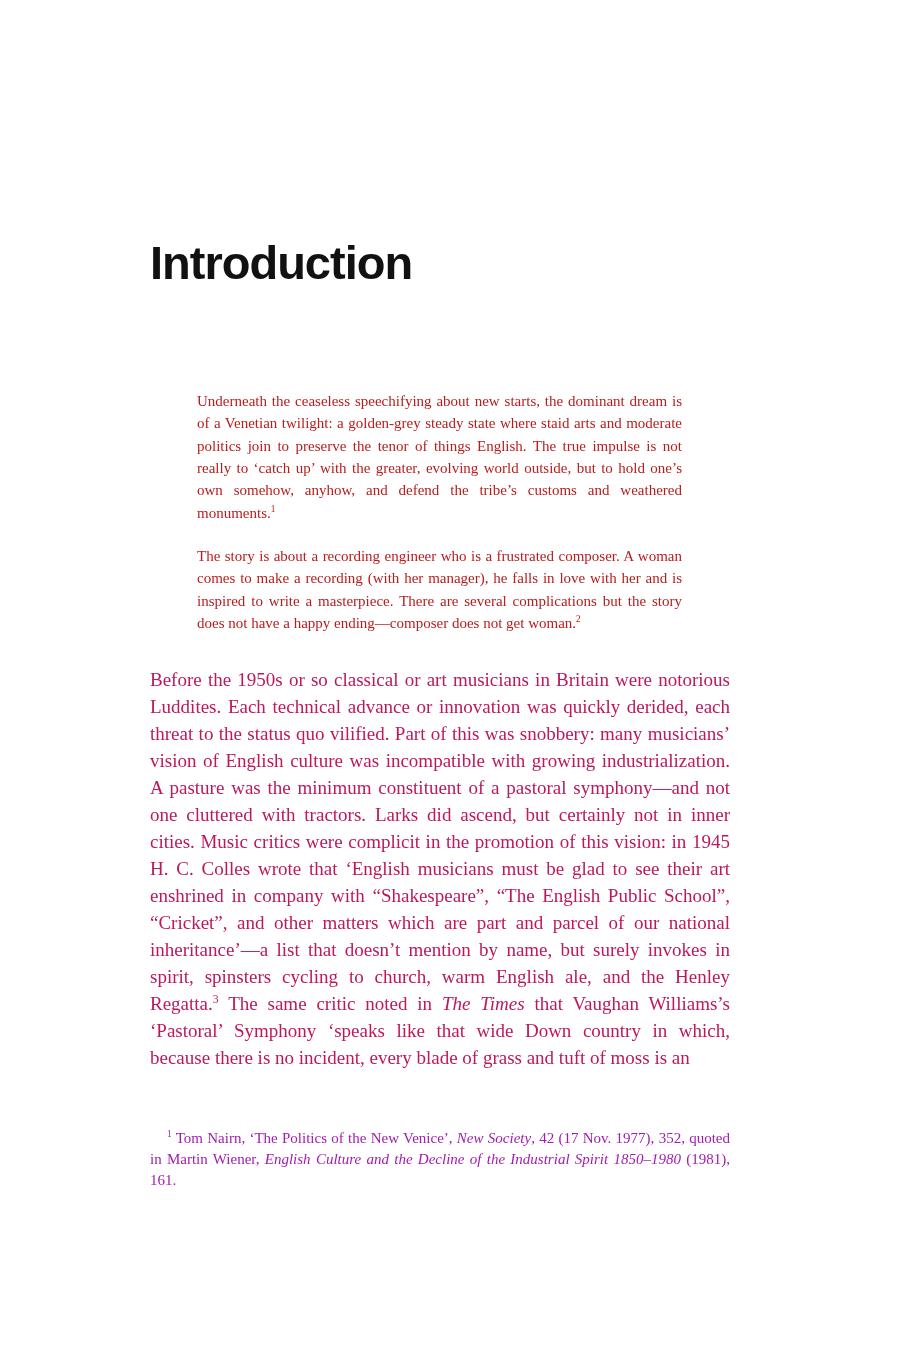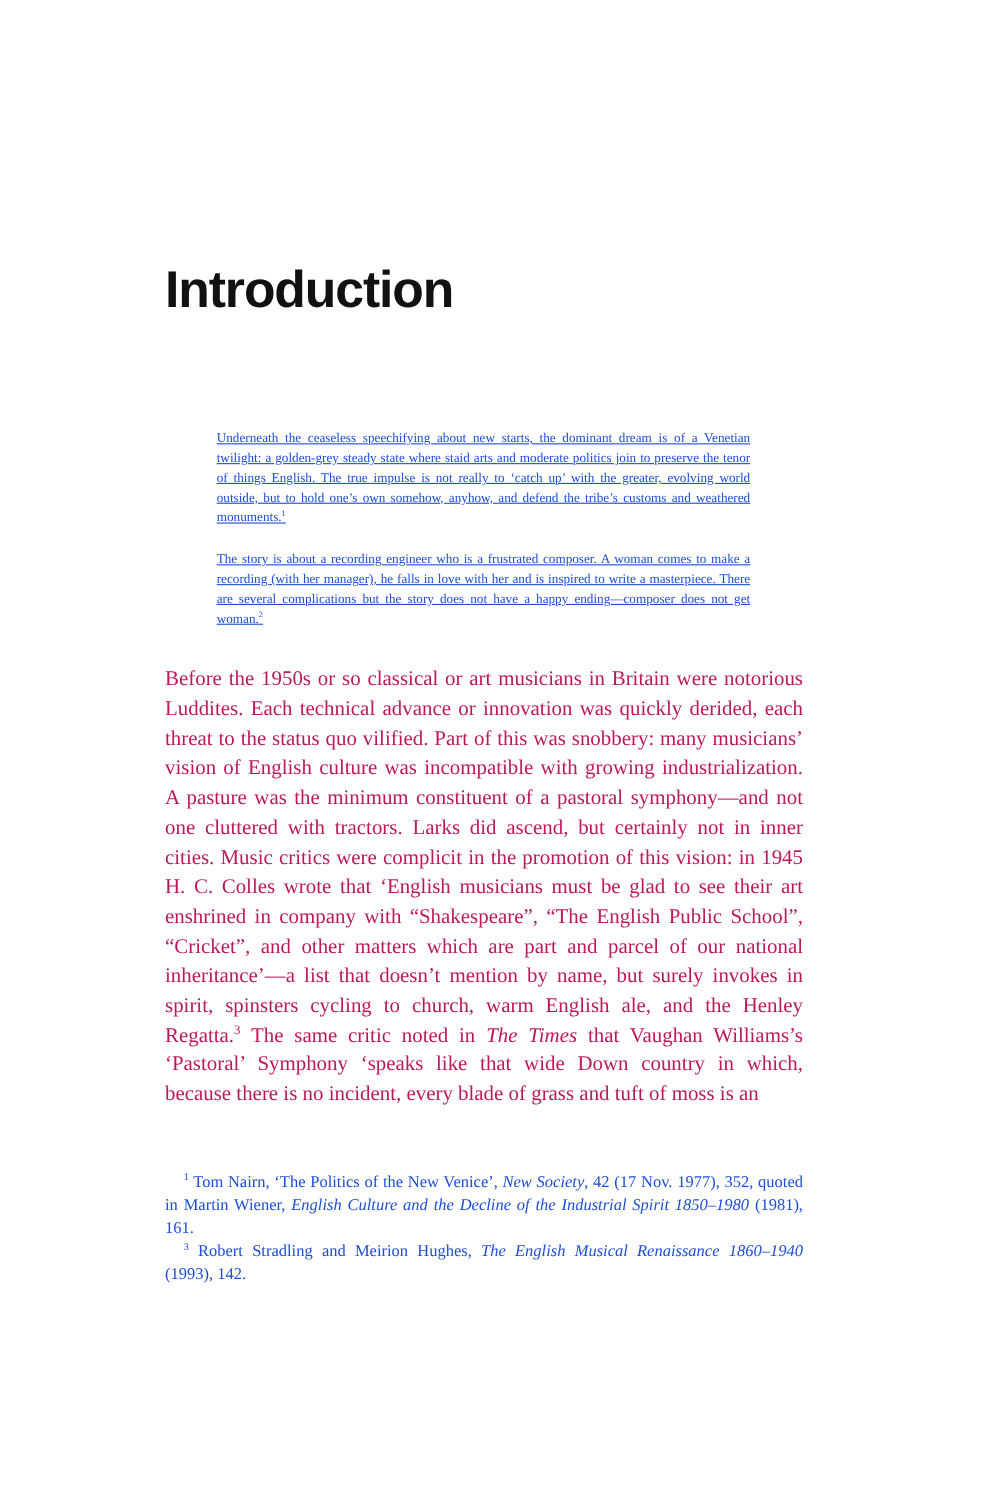--- a/index.html
+++ b/index.html
@@ -26,26 +26,25 @@
     line-height: 1;
     color: #111111;
     margin: 0;
     padding-top: 224px;
   }
   .quotes {
     margin-top: 104px;
   }
   .quote {
     font-family: "Liberation Serif", serif;
-    font-size: 12px;
+    font-size: 15px;
     line-height: 1.49;
     text-align: justify;
-    color: #1d4ed8;
+    color: #b91c1c;
     margin: 0 48px 0 47px;
-    text-decoration: underline;
   }
   .quote + .quote {
     margin-top: 21px;
   }
   .body-text {
     font-family: "Liberation Serif", serif;
     font-size: 19px;
     line-height: 1.42;
     text-align: justify;
     color: #be185d;
@@ -53,21 +52,21 @@
   }
   .footnotes {
     margin-top: 56px;
   }
   .footnote {
     font-family: "Liberation Serif", serif;
     font-size: 15px;
     line-height: 1.4;
     text-align: justify;
     text-indent: 17px;
-    color: #1d4ed8;
+    color: #a21caf;
     margin: 0;
   }
   .italic {
     font-style: italic;
   }
   sup {
     font-size: 0.62em;
     line-height: 0;
     vertical-align: super;
   }
@@ -81,16 +80,15 @@
 
   <div class="quotes">
     <p class="quote"><span>Underneath the ceaseless speechifying about new starts, the dominant dream is of a Venetian twilight: a golden-grey steady state where staid arts and moderate politics join to preserve the tenor of things English. The true impulse is not really to ‘catch up’ with the greater, evolving world outside, but to hold one’s own somehow, anyhow, and defend the tribe’s customs and weathered monuments.</span><sup>1</sup></p>
     <p class="quote"><span>The story is about a recording engineer who is a frustrated composer. A woman comes to make a recording (with her manager), he falls in love with her and is inspired to write a masterpiece. There are several complications but the story does not have a happy ending—composer does not get woman.</span><sup>2</sup></p>
   </div>
 
   <p class="body-text"><span>Before the 1950s or so classical or art musicians in Britain were notorious Luddites. Each technical advance or innovation was quickly derided, each threat to the status quo vilified. Part of this was snobbery: many musicians’ vision of English culture was incompatible with growing industrialization. A pasture was the minimum constituent of a pastoral symphony—and not one cluttered with tractors. Larks did ascend, but certainly not in inner cities. Music critics were complicit in the promotion of this vision: in 1945 H. C. Colles wrote that ‘English musicians must be glad to see their art enshrined in company with “Shakespeare”, “The English Public School”, “Cricket”, and other matters which are part and parcel of our national inheritance’—a list that doesn’t mention by name, but surely invokes in spirit, spinsters cycling to church, warm English ale, and the Henley Regatta.</span><sup>3</sup><span> The same critic noted in </span><span class="italic">The Times</span><span> that Vaughan Williams’s ‘Pastoral’ Symphony ‘speaks like that wide Down country in which, because there is no incident, every blade of grass and tuft of moss is an</span></p>
 
   <div class="footnotes">
     <p class="footnote"><sup>1</sup><span> Tom Nairn, ‘The Politics of the New Venice’, </span><span class="italic">New Society</span><span>, 42 (17 Nov. 1977), 352, quoted in Martin Wiener, </span><span class="italic">English Culture and the Decline of the Industrial Spirit 1850–1980</span><span> (1981), 161.</span></p>
-    <p class="footnote"><sup>3</sup><span> Robert Stradling and Meirion Hughes, </span><span class="italic">The English Musical Renaissance 1860–1940</span><span> (1993), 142.</span></p>
   </div>
 
 </div>
 
 </body></html>

